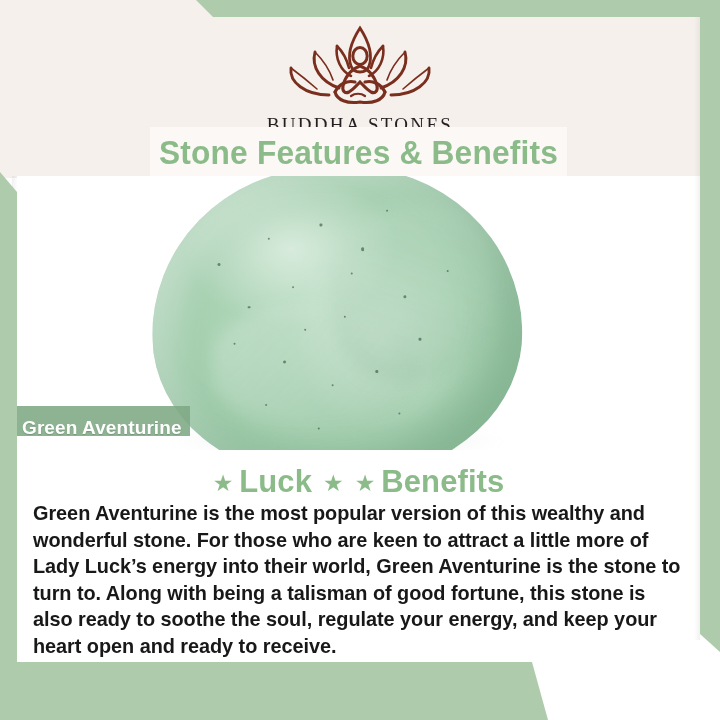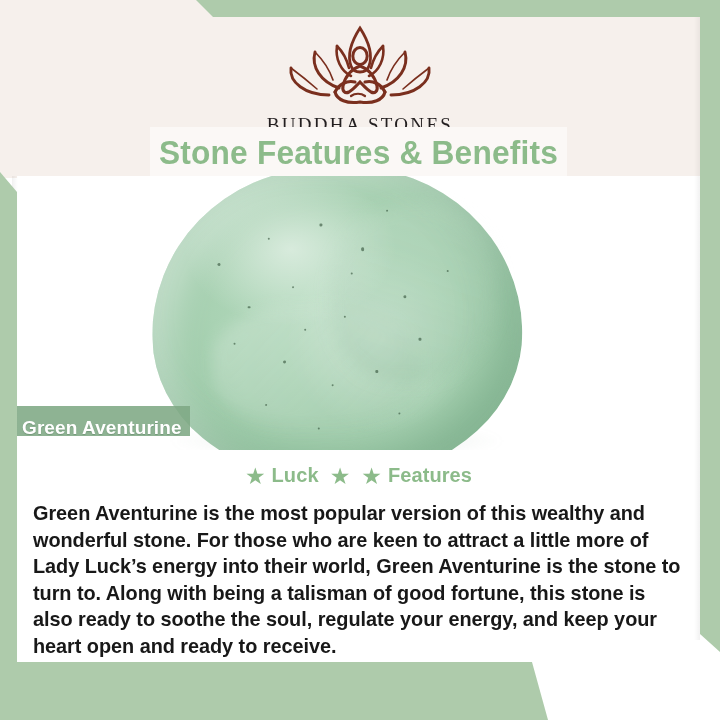--- a/index.html
+++ b/index.html
@@ -221,21 +221,21 @@
   .star {
     color: #8cbb8a;
     font-size: 23px;
     line-height: 1;
     position: relative;
     top: 1px;
   }
   .benefit-label {
     font-family: "Liberation Sans Narrow", "Liberation Sans", sans-serif;
     font-weight: 700;
-    font-size: 20px;
+    font-size: 31px;
     color: #8cbb8a;
     letter-spacing: 0.1px;
   }
 
   
   .body-copy {
     position: absolute;
     left: 33px; top: 500px;
     width: 664px;
     font-family: "Liberation Sans Narrow", "Liberation Sans", sans-serif;
@@ -334,21 +334,21 @@
   <div class="benefits">
     <div class="benefit">
       <span class="star">★</span>
       <span class="benefit-label">Luck</span>
     </div>
     <div class="benefit">
       <span class="star">★</span>
     </div>
     <div class="benefit">
       <span class="star">★</span>
-      <span class="benefit-label">Features</span>
+      <span class="benefit-label">Benefits</span>
     </div>
   </div>
 
   <div class="body-copy">Green Aventurine is the most popular version of this wealthy and wonderful stone. For those who are keen to attract a little more of Lady Luck’s energy into their world, Green Aventurine is the stone to turn to. Along with being a talisman of good fortune, this stone is also ready to soothe the soul, regulate your energy, and keep your heart open and ready to receive.</div>
 
   <div class="frame-right-shadow"></div>
   <div class="frame-left-shadow"></div>
   <div class="frame-top"></div>
   <div class="frame-right"></div>
   <div class="frame-bottom"></div>

